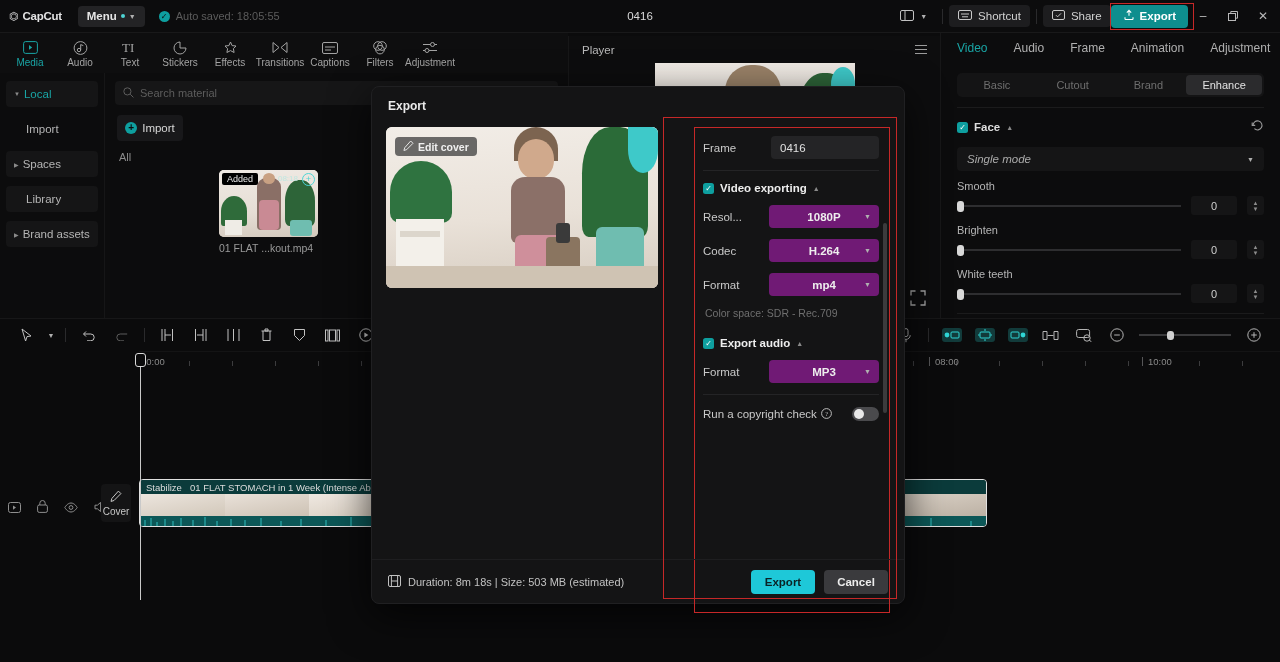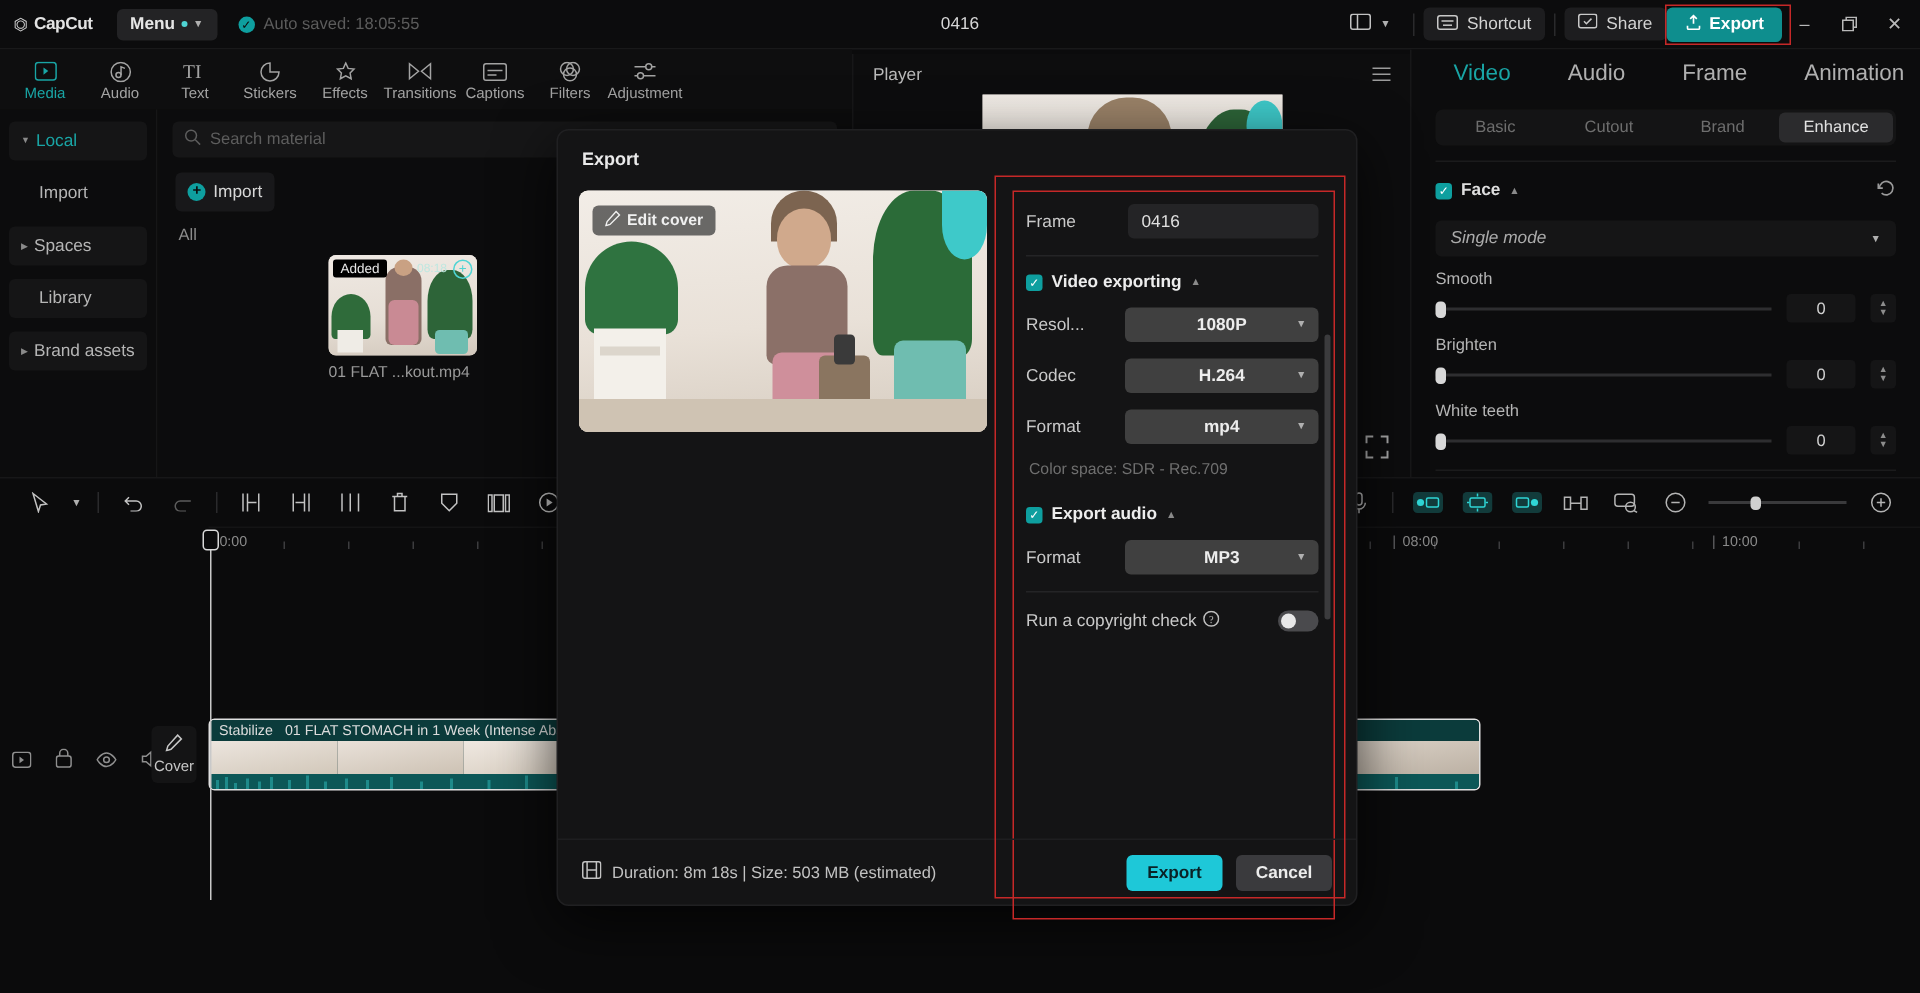--- a/index.html
+++ b/index.html
@@ -138,21 +138,21 @@
   .pl-expand {
     position: absolute; right: 14px; bottom: 12px; width: 16px; height: 16px; color: #a8a8a8;
   }
 
   
   .rightpanel {
     position: absolute; top: 33px; right: 0; width: 340px; bottom: 344px;
     background: #0c0c0d; border-left: 1px solid #171718;
   }
   .rp-tabs { display: flex; align-items: center; height: 30px; padding: 0 16px; gap: 26px; }
-  .rp-tab { font-size: 15px; color: #b0b0b0; margin-left: 12px; }
+  .rp-tab { font-size: 12px; color: #b0b0b0; }
   .rp-tab.active { color: #19a5a5; }
   .rp-seg {
     margin: 10px 16px 0 16px; height: 24px; background: #141415; border-radius: 5px;
     display: flex; align-items: center; padding: 2px;
   }
   .seg {
     flex: 1; height: 20px; display: flex; align-items: center; justify-content: center;
     font-size: 11px; color: #6e6e6e; border-radius: 4px;
   }
   .seg.active { background: #2b2b2d; color: #e2e2e2; }
@@ -229,21 +229,21 @@
   .clip-wave { height: 10px; background: #0c5757; position: relative; overflow: hidden; }
   .clip-wave i { position: absolute; bottom: 0; width: 2px; background: #1d8a8a; }
 
   
   .overlay-dialog {
     position: absolute; left: 371px; top: 86px; width: 534px; height: 518px;
     background: #141415; border-radius: 8px; box-shadow: 0 12px 40px rgba(0,0,0,.7);
     z-index: 50; border: 1px solid #202022;
   }
   .dlg-title { padding: 12px 0 0 16px; font-size: 12px; font-weight: bold; color: #eaeaea; }
-  .dlg-body { display: flex; padding: 14px 14px 0 14px; }
+  .dlg-body { display: flex; padding: 14px 14px 0 14px; gap: 19px; }
   .cover-pane { width: 272px; }
   .cover-img {
     width: 272px; height: 161px; border-radius: 6px; overflow: hidden; position: relative;
     background: linear-gradient(170deg,#ece6e0,#ddd4ca);
   }
   .edit-cover {
     position: absolute; left: 9px; top: 10px; background: rgba(60,60,60,.75); color: #f0f0f0;
     font-size: 10.5px; font-weight: bold; padding: 3px 8px; border-radius: 4px;
     display: flex; align-items: center; gap: 4px;
   }
@@ -261,21 +261,21 @@
   .folder-ic {
     width: 20px; height: 20px; margin-left: 6px; display: flex; align-items: center; justify-content: center;
     color: #d9d9d9;
   }
   .sp-div { height: 1px; background: #242426; margin: 4px 0 11px 0; }
   .sec-head { display: flex; align-items: center; gap: 6px; margin-bottom: 11px; }
   .sec-head .lbl { font-size: 11.5px; font-weight: bold; color: #ededed; }
   .srow { display: flex; align-items: center; margin-bottom: 11px; }
   .srow .flabel { width: 66px; }
   .sselect {
-    flex: 1; height: 23px; background: #404040; border-radius: 4px; position: relative;
+    flex: 1; height: 23px; background: #701a75; border-radius: 4px; position: relative;
     display: flex; align-items: center; justify-content: center;
     font-size: 11.5px; font-weight: bold; color: #ededed;
   }
   .sselect .caret { position: absolute; right: 8px; font-weight: normal; }
   .colorspace { font-size: 10.5px; color: #6f6f6f; margin: 2px 0 18px 2px; }
   .copyright-row { display: flex; align-items: center; margin-top: 12px; }
   .copyright-row .lbl { font-size: 11.5px; color: #c9c9c9; display: flex; align-items: center; gap: 4px; }
   .toggle {
     margin-left: auto; width: 27px; height: 14px; border-radius: 7px; background: #4a4a4d; position: relative;
   }

